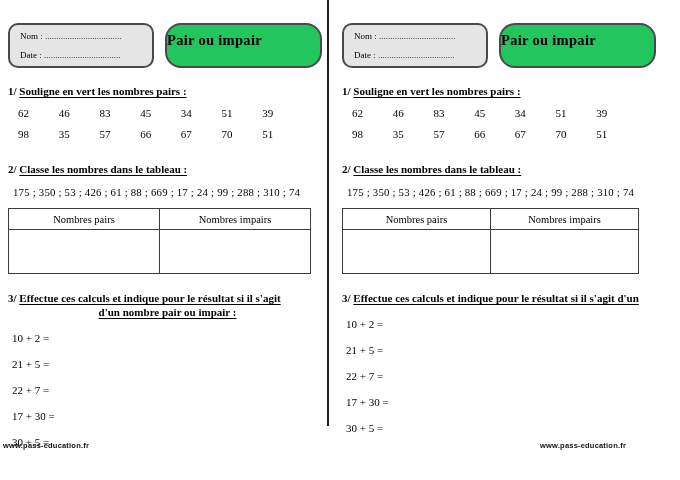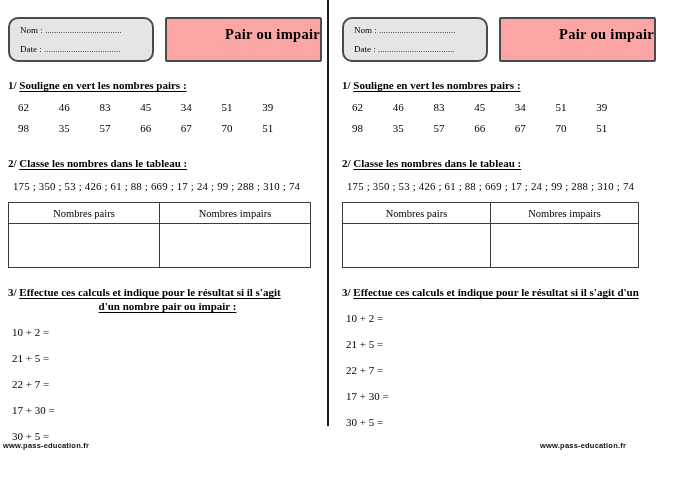--- a/index.html
+++ b/index.html
@@ -12,41 +12,41 @@
     overflow:hidden;
   }
 
   .divider {
     position:absolute;
     left:327px; top:0;
     width:2px; height:426px;
     background:#1c1c1c;
   }
 
-  .column { position:absolute; top:10px; height:385px; }
+  .column { position:absolute; top:16px; height:385px; }
   #col-0 { left:0; width:327px; }
   #col-1 { left:334px; width:346px; }
 
   
   .header-row { display:flex; gap:11px; margin:7px 0 0 8px; }
   .id-box {
     width:146px; height:45px;
     background:#e5e5e5;
     border:2px solid #4a4a4a;
     border-radius:10px;
     padding:6px 0 0 10px;
     font-size:9px;
   }
   .id-box .id-line { line-height:10px; margin-bottom:9px; white-space:nowrap; }
   .title-box {
     width:157px; height:45px;
-    background:#fca5a5;
+    background:#22c55e;
     border:2px solid #4a4a4a;
-    border-radius:2px;
-    text-align:right;
+    border-radius:16px;
+    text-align:left;
     padding-top:7px;
     font-size:14.5px;
     font-weight:bold;
     letter-spacing:0.3px;
   }
 
   
   .ex-heading {
     margin:16px 0 0 8px;
     font-size:11px;

